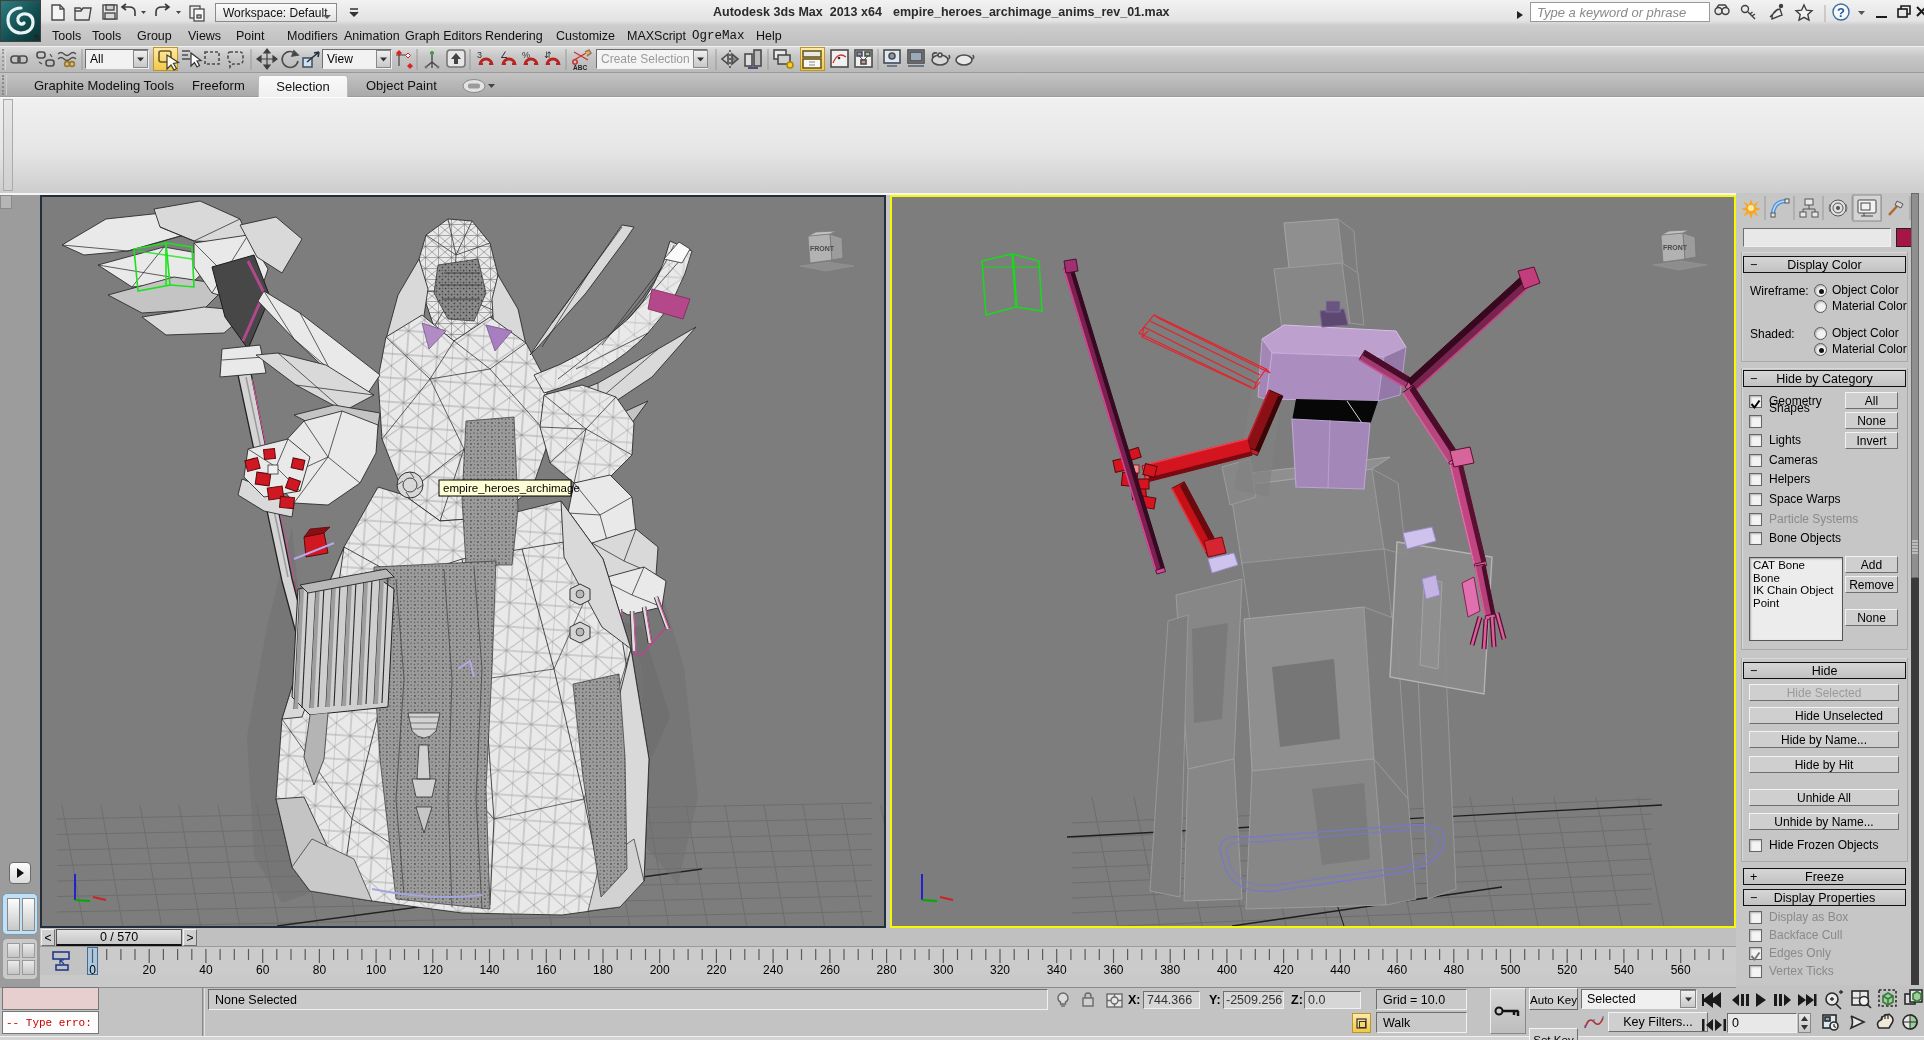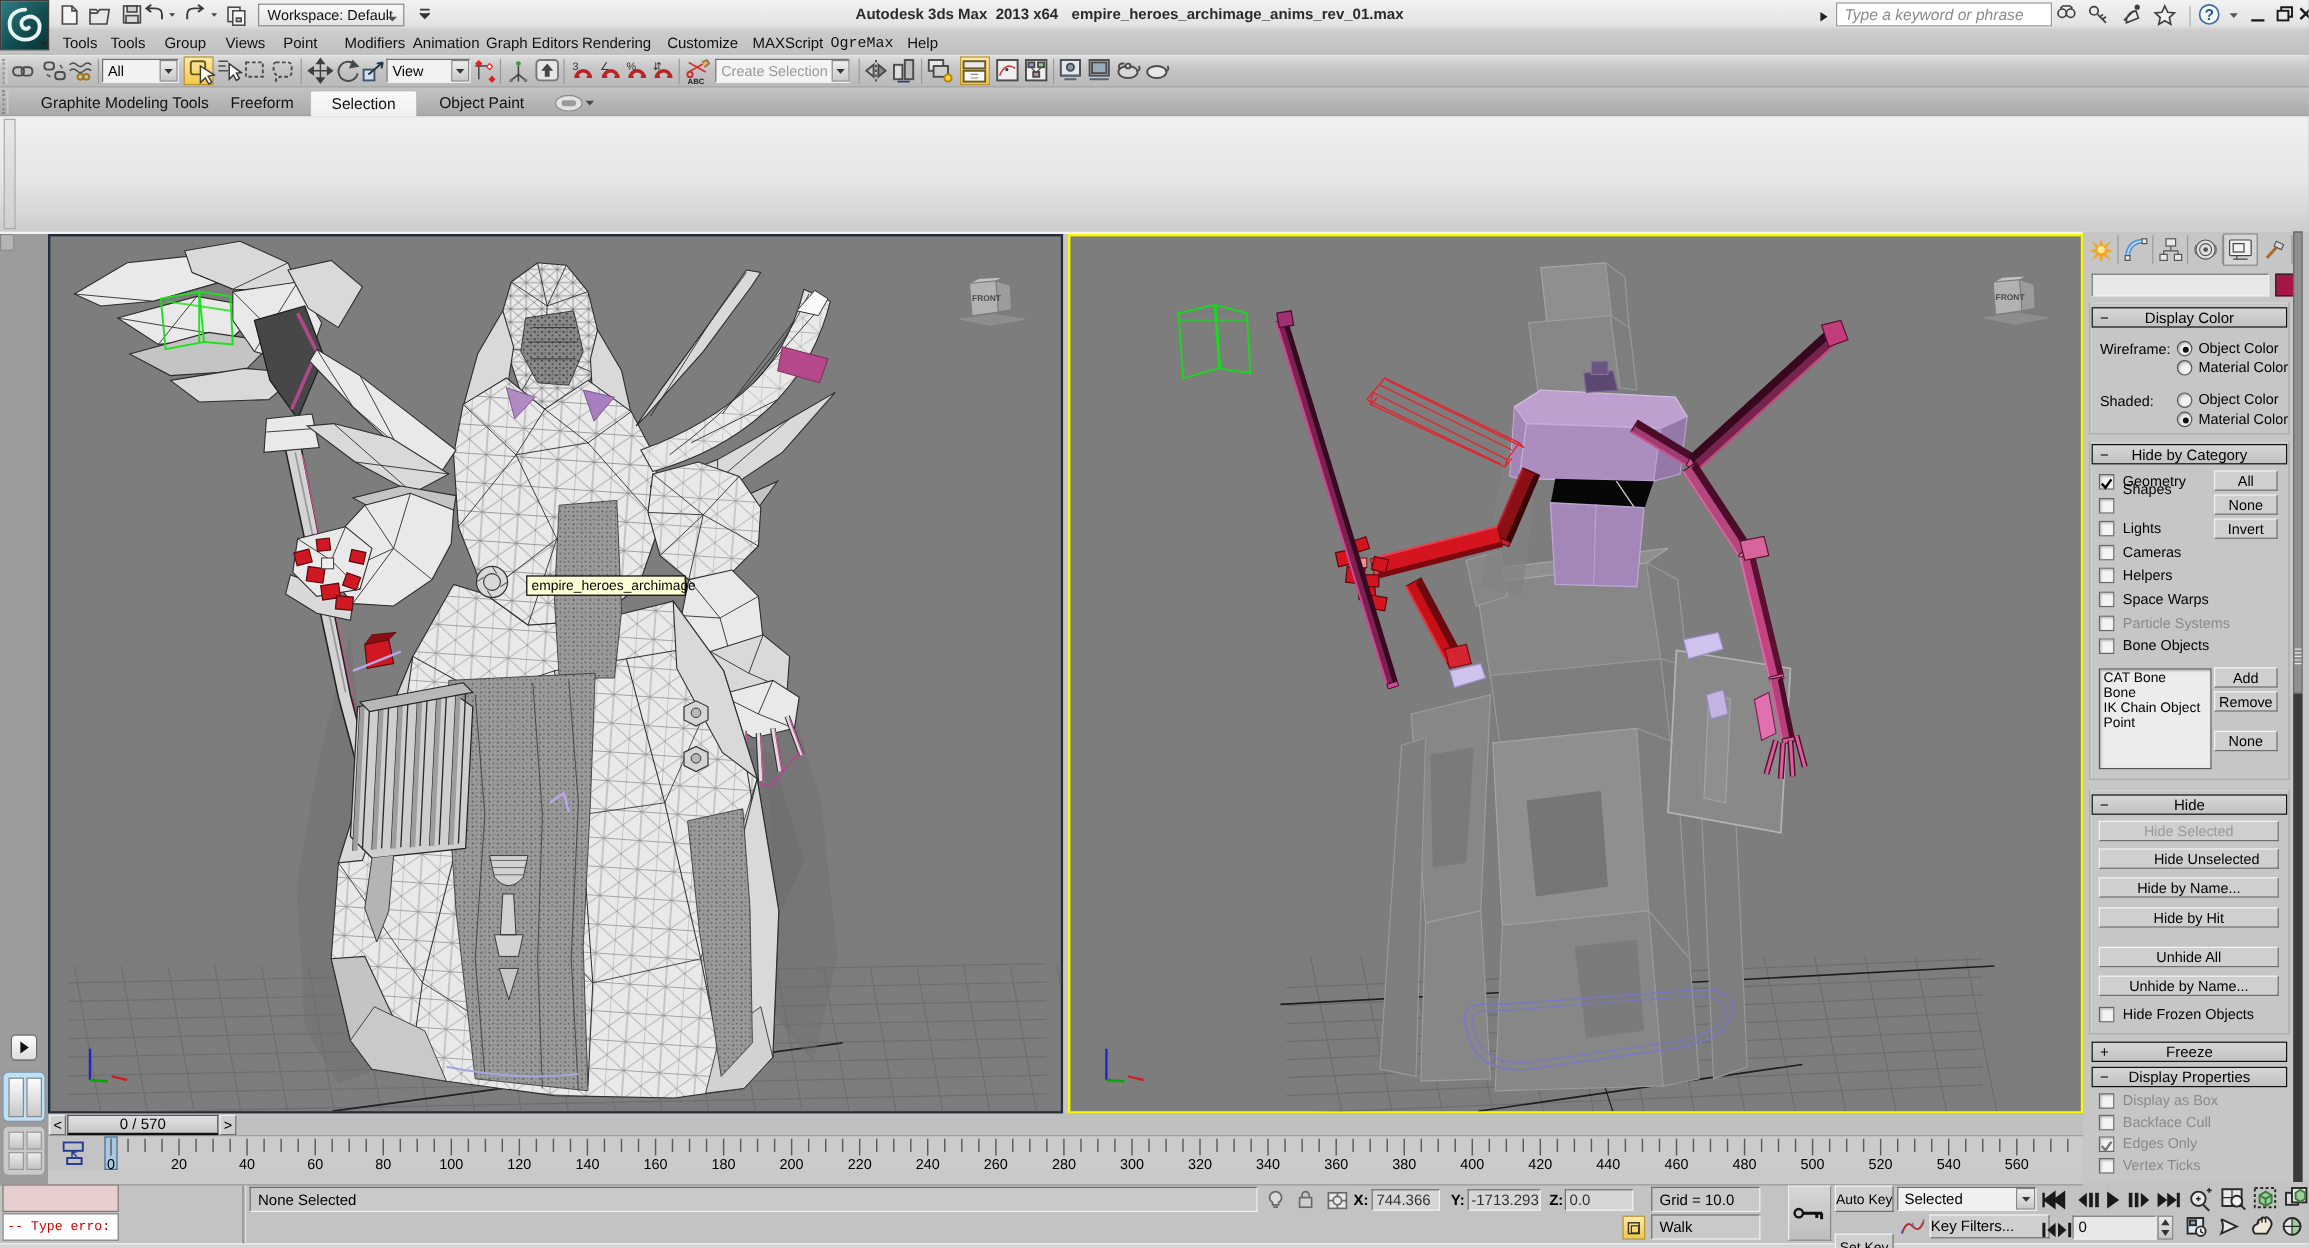--- a/index.html
+++ b/index.html
@@ -1007,21 +1007,21 @@
             <path d="M7.5 2 v3 M7.5 12 v3 M0 8.5 h4 M11 8.5 h4"></path>
           </g>
         </g>
       </svg></div>
 <div style="position:absolute;left:1128px;top:993px;white-space:nowrap;font-size:12.5px;font-weight:bold;">X:</div>
 <div style="position:absolute;left:1143px;top:991px;width:57px;height:18px;background:#d6d6d6;border-top:1px solid #6e6e6e;border-left:1px solid #6e6e6e;border-right:1px solid #f0f0f0;border-bottom:1px solid #f0f0f0;display:flex;align-items:center;">
       <span style="font-size:12.5px;padding-left:3px;color:#333;">744.366</span>
     </div>
 <div style="position:absolute;left:1209px;top:993px;white-space:nowrap;font-size:12.5px;font-weight:bold;">Y:</div>
 <div style="position:absolute;left:1223px;top:991px;width:61px;height:18px;background:#d6d6d6;border-top:1px solid #6e6e6e;border-left:1px solid #6e6e6e;border-right:1px solid #f0f0f0;border-bottom:1px solid #f0f0f0;display:flex;align-items:center;">
-      <span style="font-size:12.5px;padding-left:2px;color:#333;">-1713.293</span>
+      <span style="font-size:12.5px;padding-left:2px;color:#333;">-2509.256</span>
     </div>
 <div style="position:absolute;left:1291px;top:993px;white-space:nowrap;font-size:12.5px;font-weight:bold;">Z:</div>
 <div style="position:absolute;left:1304px;top:991px;width:57px;height:18px;background:#d6d6d6;border-top:1px solid #6e6e6e;border-left:1px solid #6e6e6e;border-right:1px solid #f0f0f0;border-bottom:1px solid #f0f0f0;display:flex;align-items:center;">
       <span style="font-size:12.5px;padding-left:3px;color:#333;">0.0</span>
     </div>
 <div style="position:absolute;left:1376px;top:989px;width:91px;height:21px;background:#c9c9c9;border-top:1px solid #6e6e6e;border-left:1px solid #6e6e6e;border-right:1px solid #f0f0f0;border-bottom:1px solid #f0f0f0;display:flex;align-items:center;">
       <span style="font-size:12.5px;padding-left:6px;">Grid = 10.0</span>
     </div>
 <div style="position:absolute;left:1352px;top:1013px;width:19px;height:20px;background:linear-gradient(#ffe9a8,#f3c846);border:1px solid #b9962e;display:flex;align-items:center;justify-content:center;">
       <svg width="13" height="13">
@@ -1049,21 +1049,21 @@
     </div>
 <div style="position:absolute;left:1680px;top:990px;width:16px;height:18px;background:linear-gradient(#efefef,#c8c8c8);border:1px solid #888;display:flex;align-items:center;justify-content:center;">
       <svg width="9" height="7">
         <path d="M1 1.5 l7 0 l-3.5 4 z" fill="#333"></path>
       </svg>
     </div>
 <div style="position:absolute;left:1583px;top:1014px;white-space:nowrap;"><svg width="22" height="18">
         <path d="M2 14 q4 -12 9 -6 t9 -4" fill="none" stroke="#b03030" stroke-width="1.6"></path>
         <path d="M2 14 v-3 M11 8 v-3 M20 4 v-2" stroke="#5a5ad0" stroke-width="1"></path>
       </svg></div>
-<div style="position:absolute;left:1608px;top:1012px;width:100px;height:20px;background:#cfcfcf;border-top:1px solid #f2f2f2;border-left:1px solid #f2f2f2;border-right:1px solid #6e6e6e;border-bottom:1px solid #6e6e6e;display:flex;align-items:center;font-size:12.5px;color:#000;">
+<div style="position:absolute;left:1608px;top:1012px;width:100px;height:20px;background:#cfcfcf;border-top:1px solid #f2f2f2;border-left:1px solid #f2f2f2;border-right:1px solid #6e6e6e;border-bottom:1px solid #6e6e6e;display:flex;align-items:center;justify-content:center;font-size:12.5px;color:#000;">
       <span style="">Key Filters...</span>
     </div>
 <svg style="position:absolute;left:1700px;top:988px" width="224" height="50" viewBox="0 0 224 50">
       <g fill="#1a1a1a">
         <path d="M3 6 v12 M4 12 l8 -6 v12 z M12 12 l8 -6 v12 z" stroke="#1a1a1a" stroke-width="2" fill="#1a1a1a"></path>
         <g transform="translate(30,0)">
           <path d="M2 12 l7 -6 v12 z"></path>
           <rect x="11" y="6" width="3" height="12"></rect>
           <rect x="16" y="6" width="3" height="12"></rect>
         </g>

